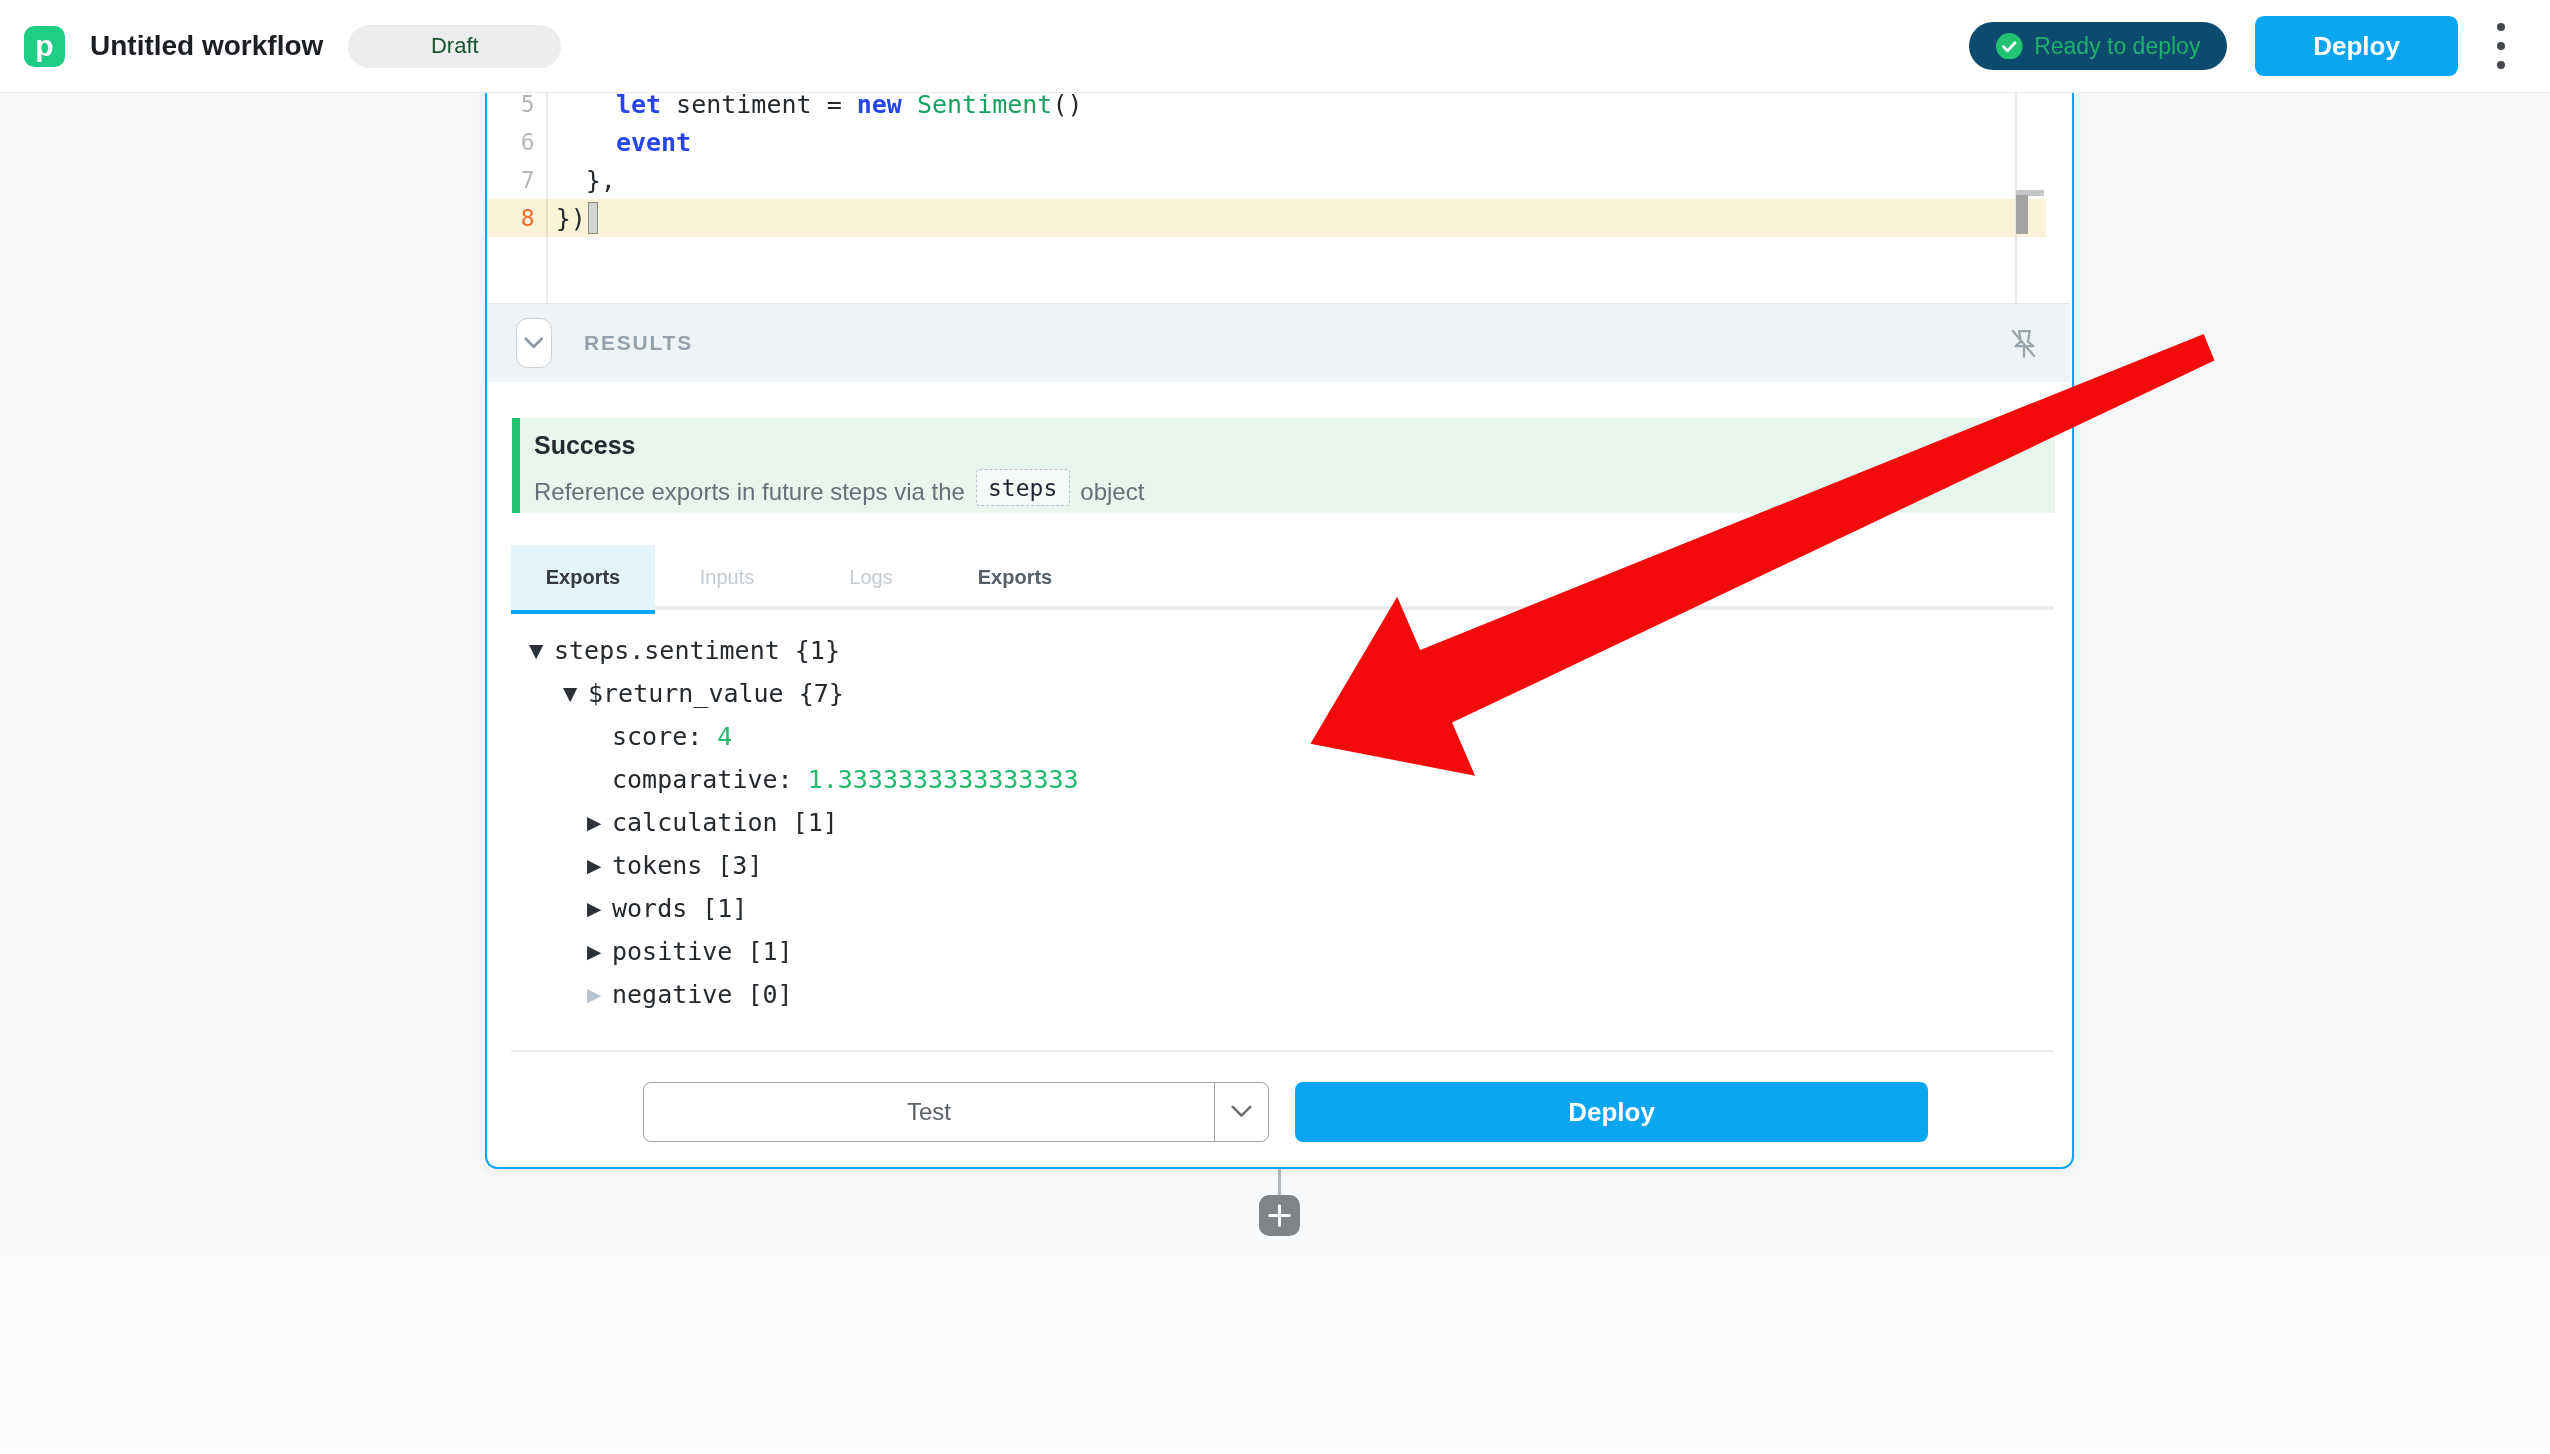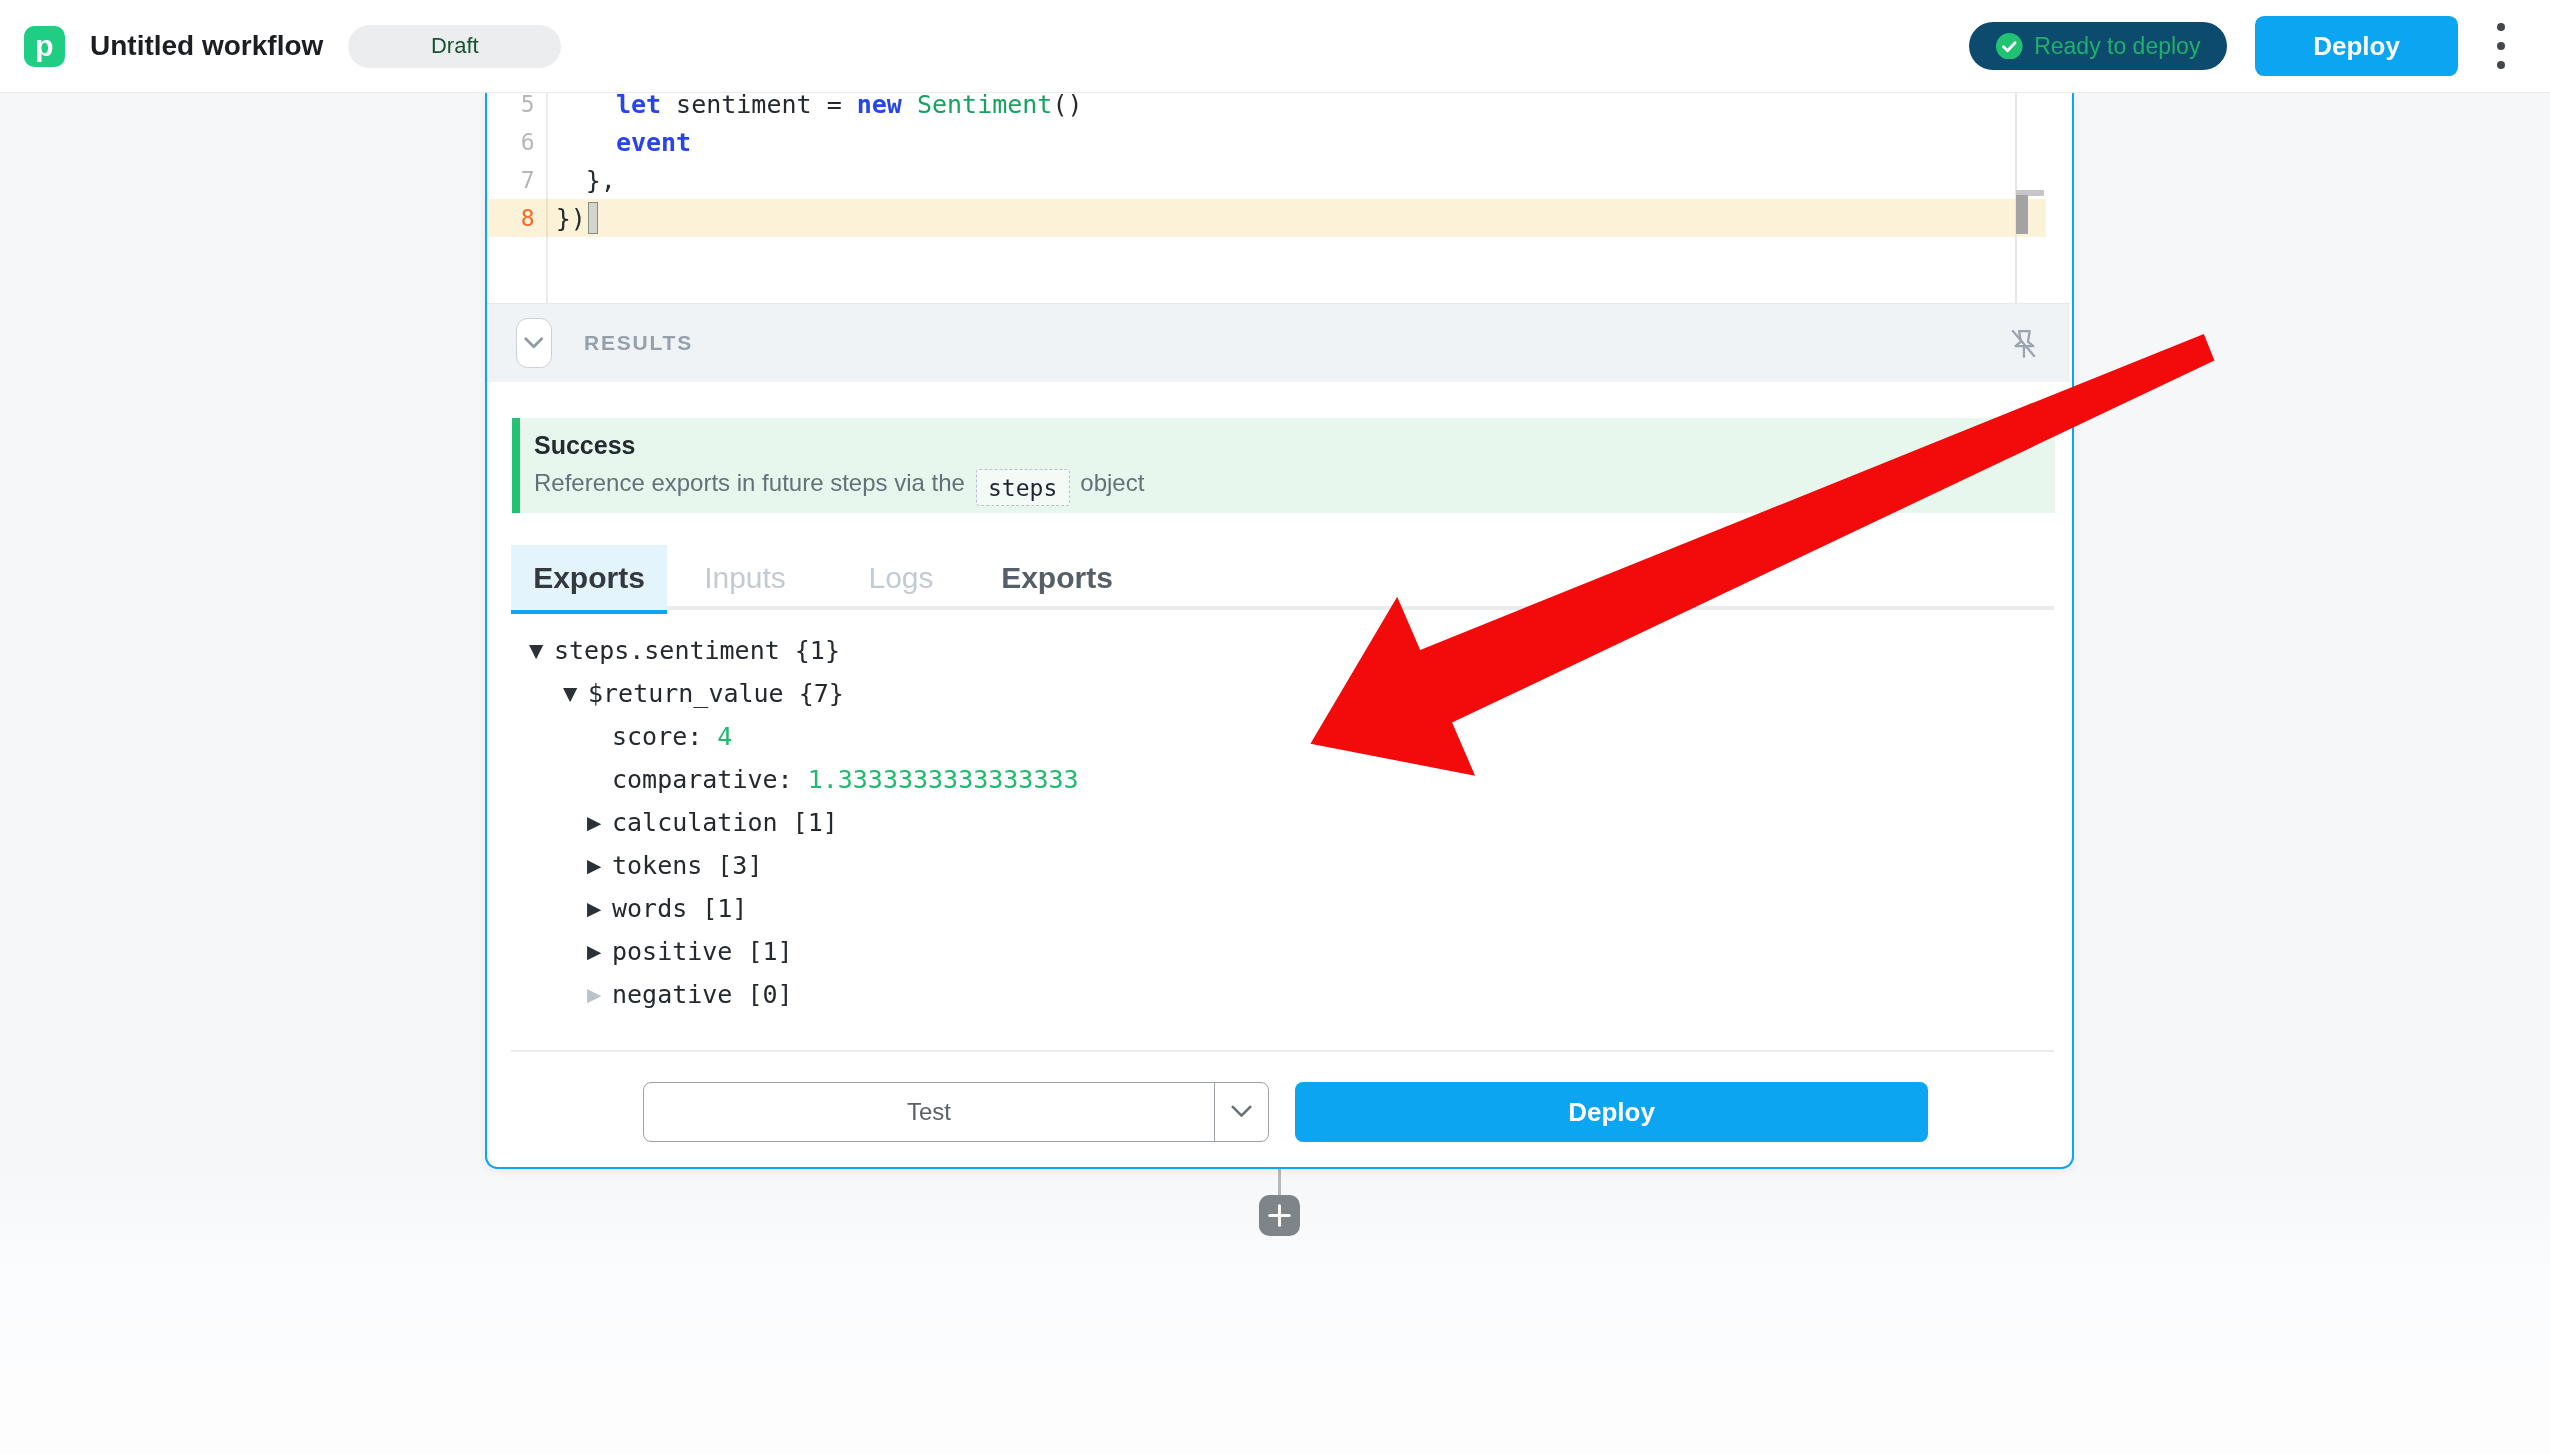--- a/index.html
+++ b/index.html
@@ -50,28 +50,28 @@
   .results-bar { position:absolute; left:0; top:210px; width:1583px; height:79px; background:#f0f3f6;
           border-top:1.8px solid #e6e9eb; display:flex; align-items:center; }
   .collapse-btn { margin-left:29px; width:36px; height:50px; border-radius:11.5px; background:#fff;
           border:1.8px solid #c9d0d6; display:flex; align-items:center; justify-content:center; cursor:pointer; }
   .results-label { margin-left:32px; font-size:21px; font-weight:bold; letter-spacing:1.8px; color:#94a0ab; }
   .pin-btn { margin-left:auto; margin-right:26.6px; background:none; border:none; cursor:pointer; width:39px; height:39px; }
   
   .success { position:absolute; left:25px; top:325px; width:1543px; height:95px; background:#e7f7ee;
           border-left:8px solid #21c373; padding:13.3px 0 0 14px; }
   .success-title { font-size:25px; font-weight:bold; color:#232a30; }
-  .success-sub { margin-top:8.9px; display:flex; align-items:flex-start; font-size:24px; color:#667078; }
+  .success-sub { margin-top:8.9px; display:flex; align-items:flex-end; font-size:24px; color:#667078; }
   .steps-chip { font-family:"DejaVu Sans Mono", monospace; font-size:23px; color:#1d2530;
           border:1.8px dashed #b3c2d1; border-radius:3.5px; padding:4.4px 11.5px; margin:0 10.6px; background:rgba(255,255,255,.55); }
   
   .tabs-row { position:absolute; left:24px; top:452px; width:1543px; height:65px; display:flex;
           border-bottom:4.4px solid #e9ebed; }
-  .tab { width:156px; height:65px; display:flex; align-items:center; justify-content:center;
-          font-size:30px; background:none; border:none; cursor:pointer; position:relative; }
+  .tab { width:144px; height:65px; display:flex; align-items:center; justify-content:center;
+          font-size:20px; background:none; border:none; cursor:pointer; position:relative; }
   .tab.active { background:#e3f4fd; color:#33393f; font-weight:600; }
   .tab.active::after { content:""; position:absolute; left:0; right:0; bottom:-4.4px; height:4.4px; background:#0ba5f1; }
   .tab.disabled { color:#c3cbd2; cursor:default; }
   .tab.normal { color:#565f68; font-weight:600; }
   
   .tree { position:absolute; left:0; top:536px; width:1583px; font-family:"DejaVu Sans Mono", monospace; font-size:25px; color:#24292e; }
   .tree-row { height:43px; display:flex; align-items:center; }
   .lvl1 { padding-left:42px; } .lvl2 { padding-left:76px; } .lvl3 { padding-left:100px; }
   .tri { width:25px; flex:0 0 25px; font-size:18.6px; color:#2b3137; font-family:"DejaVu Sans", sans-serif; }
   .tri.muted { color:#b9c3cc; }

